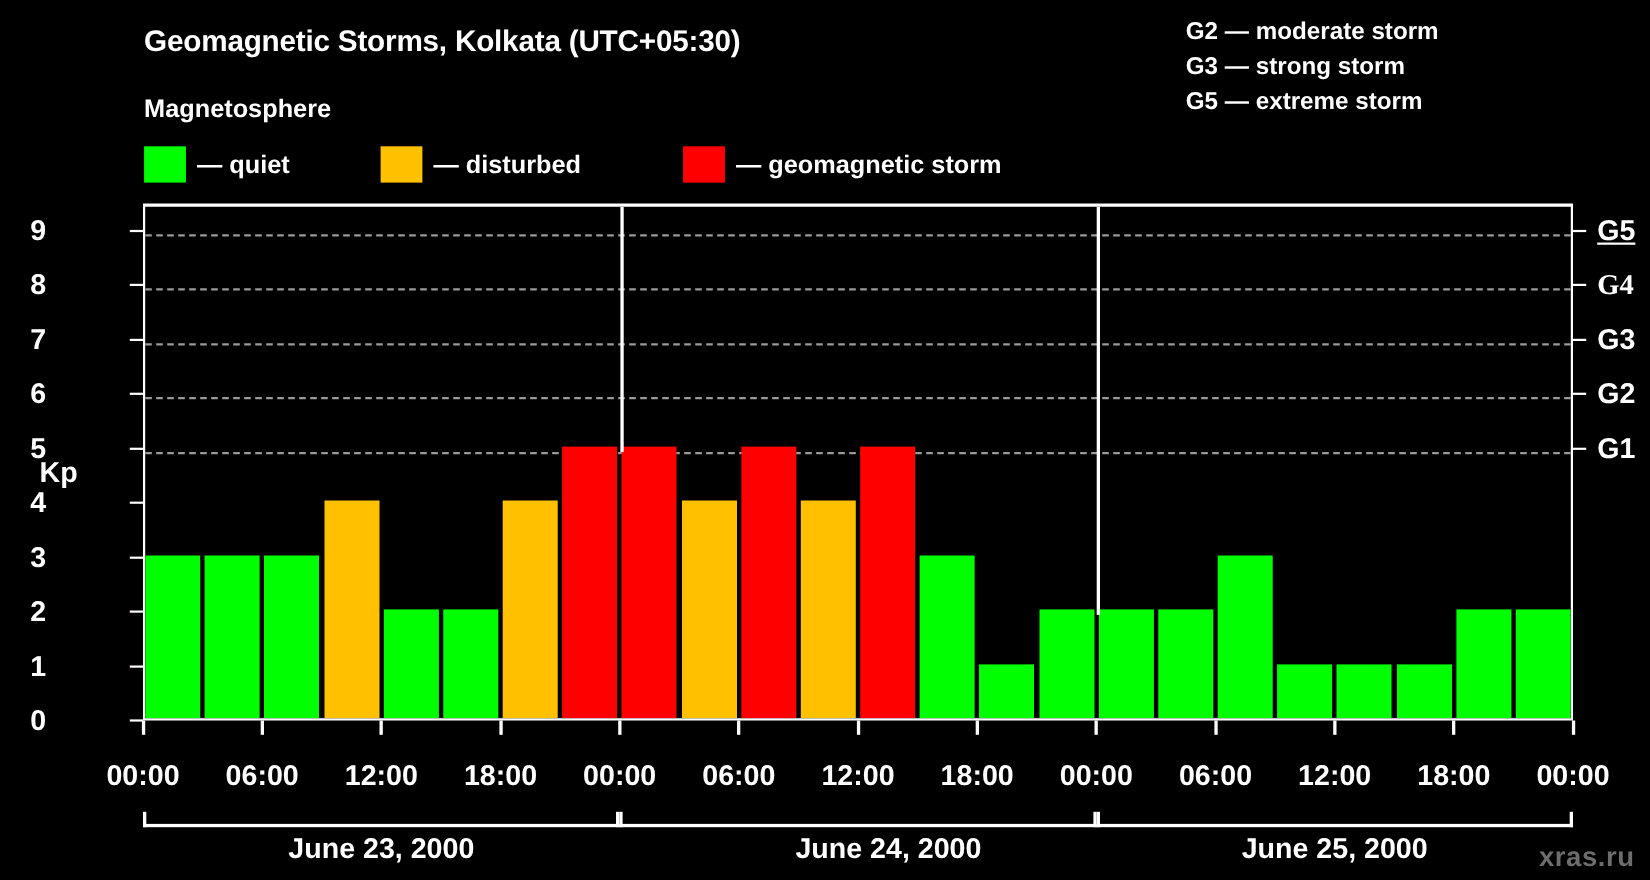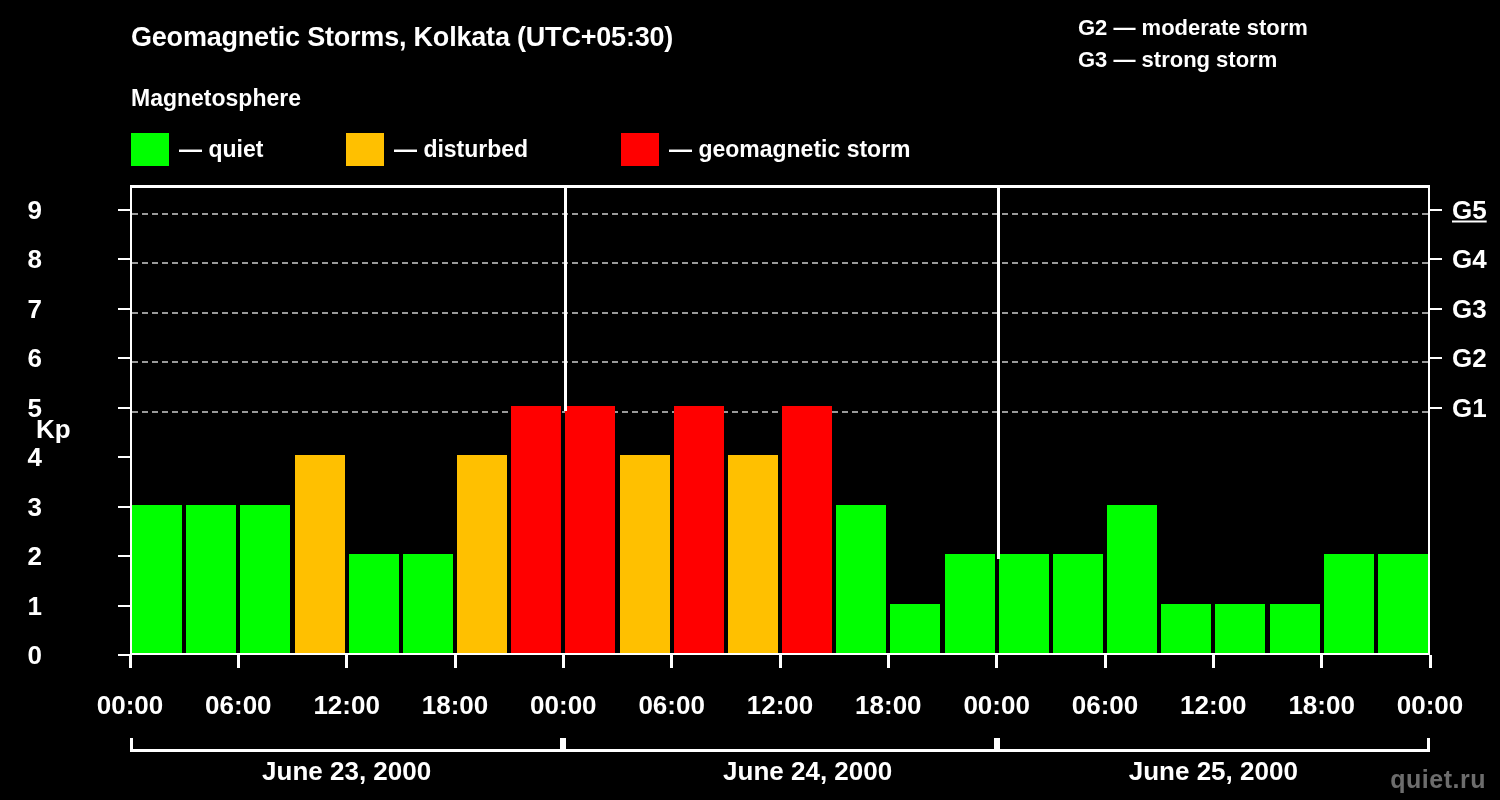--- a/index.html
+++ b/index.html
@@ -117,20 +117,21 @@
     </div>
     <div class="legend-entry" style="left: 490px;">
       <span class="legend-swatch" style="background: rgb(255, 0, 0);"></span>
       <span class="legend-text">— geomagnetic storm</span>
     </div>
   </div>
 
 <div id="g-legend">
     <div class="g-legend-row">G2 — moderate storm</div>
     <div class="g-legend-row">G3 — strong storm</div>
+    <div class="g-legend-row">G5 — extreme storm</div>
   </div>
 
 <div id="plot-frame">
   <div id="plot-area">
       <div class="gridline" style="top: 222.632px;"></div>
       <div class="gridline" style="top: 173.158px;"></div>
       <div class="gridline" style="top: 123.684px;"></div>
       <div class="gridline" style="top: 74.2105px;"></div>
       <div class="gridline" style="top: 24.7368px;"></div>
       <div class="bar" title="Jun 23 00:00 Kp=3" style="left: 0px; width: 50.1667px; height: 148.421px; background: rgb(0, 255, 0);"></div>
@@ -183,21 +184,21 @@
     <div class="y-tick-label" style="top: 259.211px;">8</div>
     <div class="y-tick-mark" style="top: 259.211px;"></div>
     <div class="y-tick-label" style="top: 209.737px;">9</div>
     <div class="y-tick-mark" style="top: 209.737px;"></div>
     <div class="g-tick-label" style="top: 407.632px;">G1</div>
     <div class="g-tick-mark" style="top: 407.632px;"></div>
     <div class="g-tick-label" style="top: 358.158px;">G2</div>
     <div class="g-tick-mark" style="top: 358.158px;"></div>
     <div class="g-tick-label" style="top: 308.684px;">G3</div>
     <div class="g-tick-mark" style="top: 308.684px;"></div>
-    <div class="g-tick-label" style="top: 259.211px;">G4</div>
+    <div class="g-tick-label" style="top: 259.211px; font-family: Liberation Serif, serif;">G4</div>
     <div class="g-tick-mark" style="top: 259.211px;"></div>
     <div class="g-tick-label" style="top: 209.737px; text-decoration: underline;">G5</div>
     <div class="g-tick-mark" style="top: 209.737px;"></div>
     <div class="x-tick-mark" style="left: 128.5px;"></div>
     <div class="x-tick-label" style="left: 130px;">00:00</div>
     <div class="x-tick-mark" style="left: 236.833px;"></div>
     <div class="x-tick-label" style="left: 238.333px;">06:00</div>
     <div class="x-tick-mark" style="left: 345.167px;"></div>
     <div class="x-tick-label" style="left: 346.667px;">12:00</div>
     <div class="x-tick-mark" style="left: 453.5px;"></div>
@@ -223,13 +224,13 @@
     <div class="day-bracket" style="left: 130px; width: 433.333px;"></div>
     <div class="day-label" style="left: 130px; width: 433.333px;">June 23, 2000</div>
     <div class="day-bracket" style="left: 563.333px; width: 433.333px;"></div>
     <div class="day-label" style="left: 591px; width: 433.333px;">June 24, 2000</div>
     <div class="day-bracket" style="left: 996.667px; width: 433.333px;"></div>
     <div class="day-label" style="left: 996.667px; width: 433.333px;">June 25, 2000</div>
   </div>
 
 <div id="y-axis-title">Kp</div>
 
-<div id="watermark">quiet.ru</div>
+<div id="watermark">xras.ru</div>
 
 </body></html>

